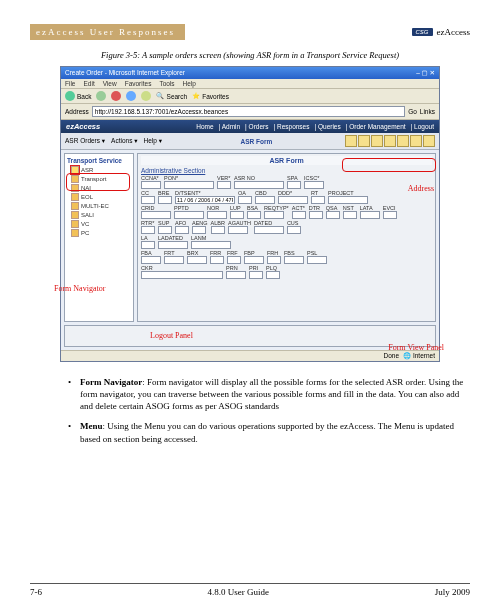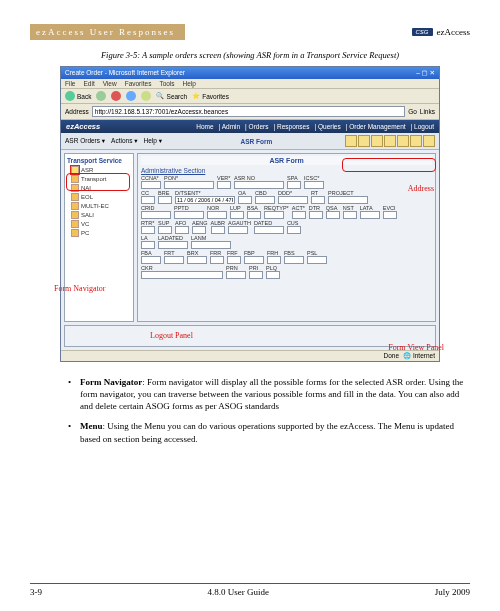--- a/index.html
+++ b/index.html
@@ -431,18 +431,18 @@
   <div class="callout" style="bottom:10px; right:-4px;">Form View Panel</div>
   <div class="callout" style="bottom:22px; left:90px;">Logout Panel</div>
 </div>
 
 <ul class="bullets" id="bullets">
       <li><b>Form Navigator</b><span>: Form navigator will display all the possible forms for the selected ASR order. Using the form navigator, you can traverse between the various possible forms and fill in the data. You can also add and delete certain ASOG forms as per ASOG standards</span></li>
       <li><b>Menu</b><span>: Using the Menu you can do various operations supported by the ezAccess. The Menu is updated based on section being accessed.</span></li>
     </ul>
 
 <div class="footer">
-  <span>3-9</span>
+  <span>7-6</span>
   <span>4.8.0 User Guide</span>
   <span>July 2009</span>
 </div>
 
 </div>
 
 </body></html>

